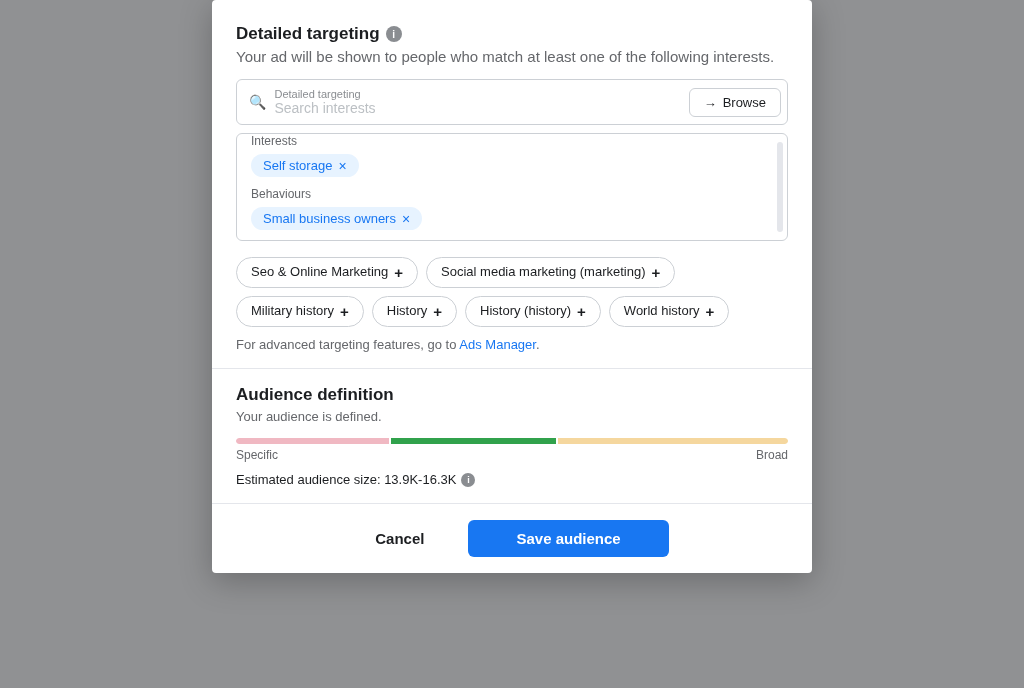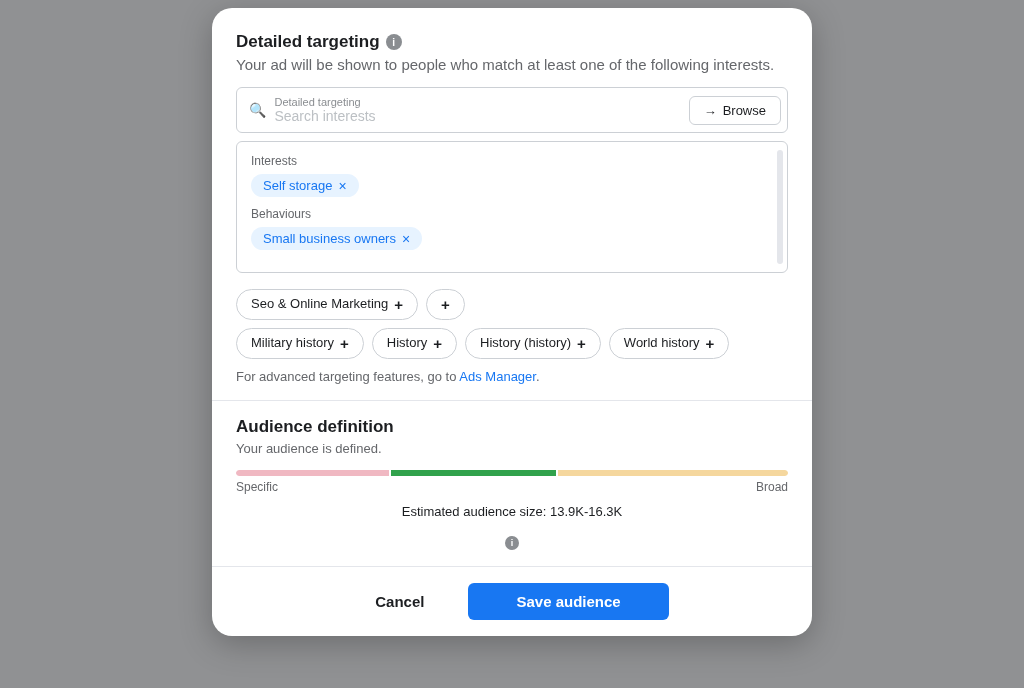--- a/index.html
+++ b/index.html
@@ -24,23 +24,22 @@
       inset: 0;
       background: rgba(0,0,0,0.4);
       z-index: 10;
       display: flex;
       align-items: flex-start;
       justify-content: center;
     }
 
     .modal {
       background: #fff;
-      border-radius: 20px;
+      border-radius: 4px;
       width: 600px;
-      margin-top: 8px;
       box-shadow: 0 8px 32px rgba(0,0,0,0.25);
       overflow: hidden;
       z-index: 20;
     }
 
     .modal-body {
       padding: 24px 24px 0 24px;
     }
 
     .section-title {
@@ -122,21 +121,21 @@
       color: #1c1e21;
       cursor: pointer;
       display: flex;
       align-items: center;
       gap: 6px;
     }
 
     .tags-area {
       border: 1px solid #ccd0d5;
       border-radius: 6px;
-      padding: 12px 14px;
+      padding: 0 14px;
       margin-top: 8px;
       min-height: 90px;
       position: relative;
     }
 
     .tags-scrollbar {
       position: absolute;
       right: 4px;
       top: 8px;
       bottom: 8px;
@@ -282,22 +281,21 @@
       font-size: 12px;
       color: #65676b;
     }
 
     .audience-size {
       font-size: 13px;
       color: #1c1e21;
       margin-top: 10px;
       display: flex;
       align-items: center;
-      gap: 17px;
-      flex-direction: column;
+      gap: 5px;
     }
 
     .modal-footer {
       display: flex;
       justify-content: center;
       align-items: center;
       gap: 24px;
       padding: 16px 24px;
       border-top: 1px solid #e4e6eb;
     }
@@ -371,20 +369,21 @@
 
     </div>
 
     <div class="suggested-section">
       <div class="chips-row">
         <div class="chip">
           <span>Seo &amp; Online Marketing</span>
           <span class="chip-plus">+</span>
         </div>
         <div class="chip">
+          <span>Social media marketing (marketing)</span>
           <span class="chip-plus">+</span>
         </div>
       </div>
       <div class="chips-row">
         <div class="chip">
           <span>Military history</span>
           <span class="chip-plus">+</span>
         </div>
         <div class="chip">
           <span>History</span>

